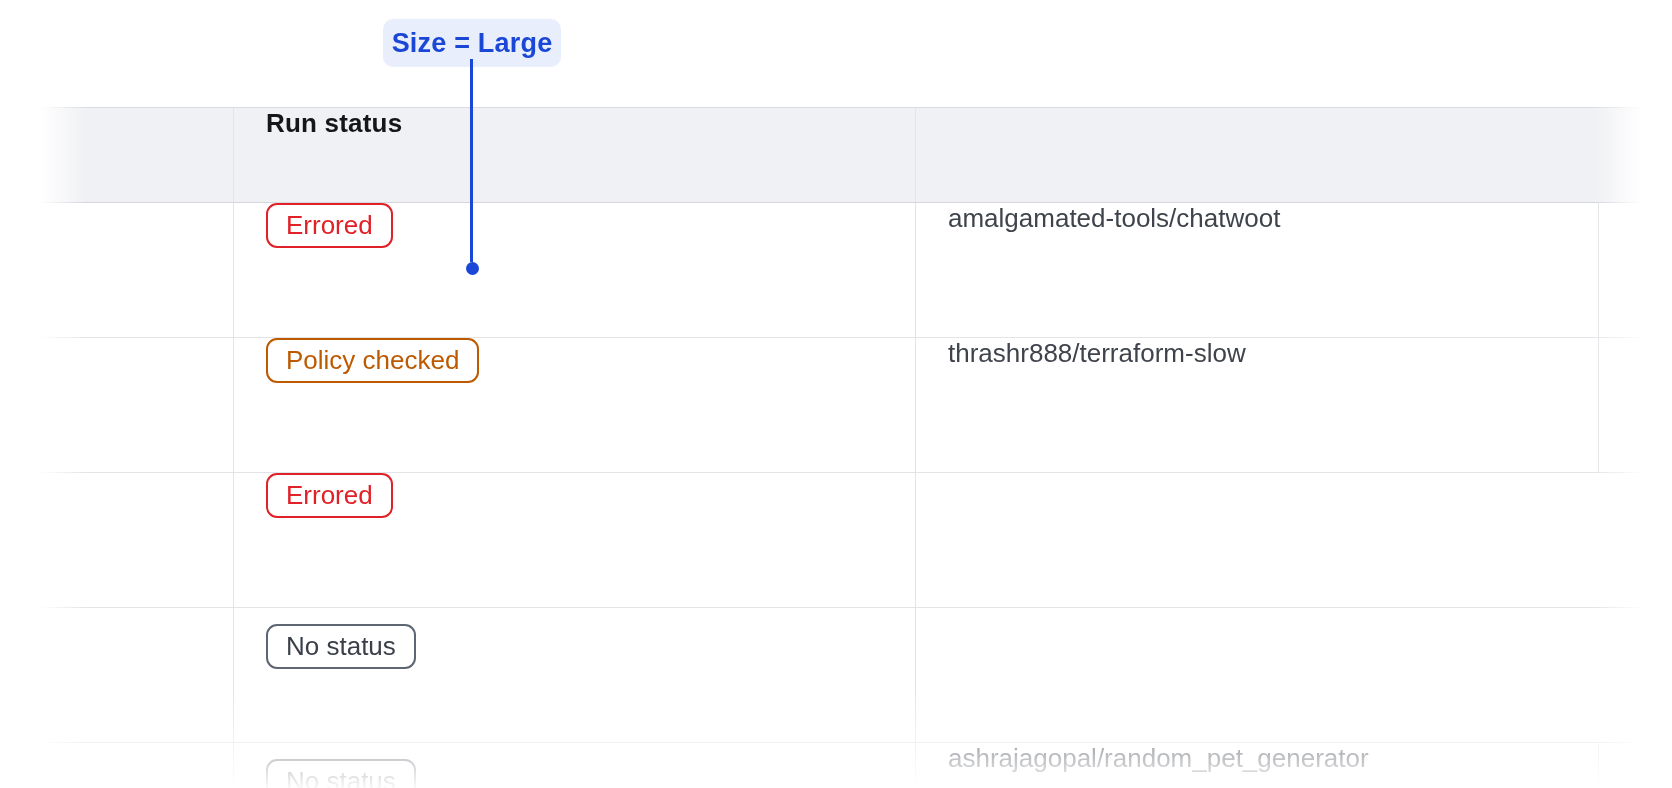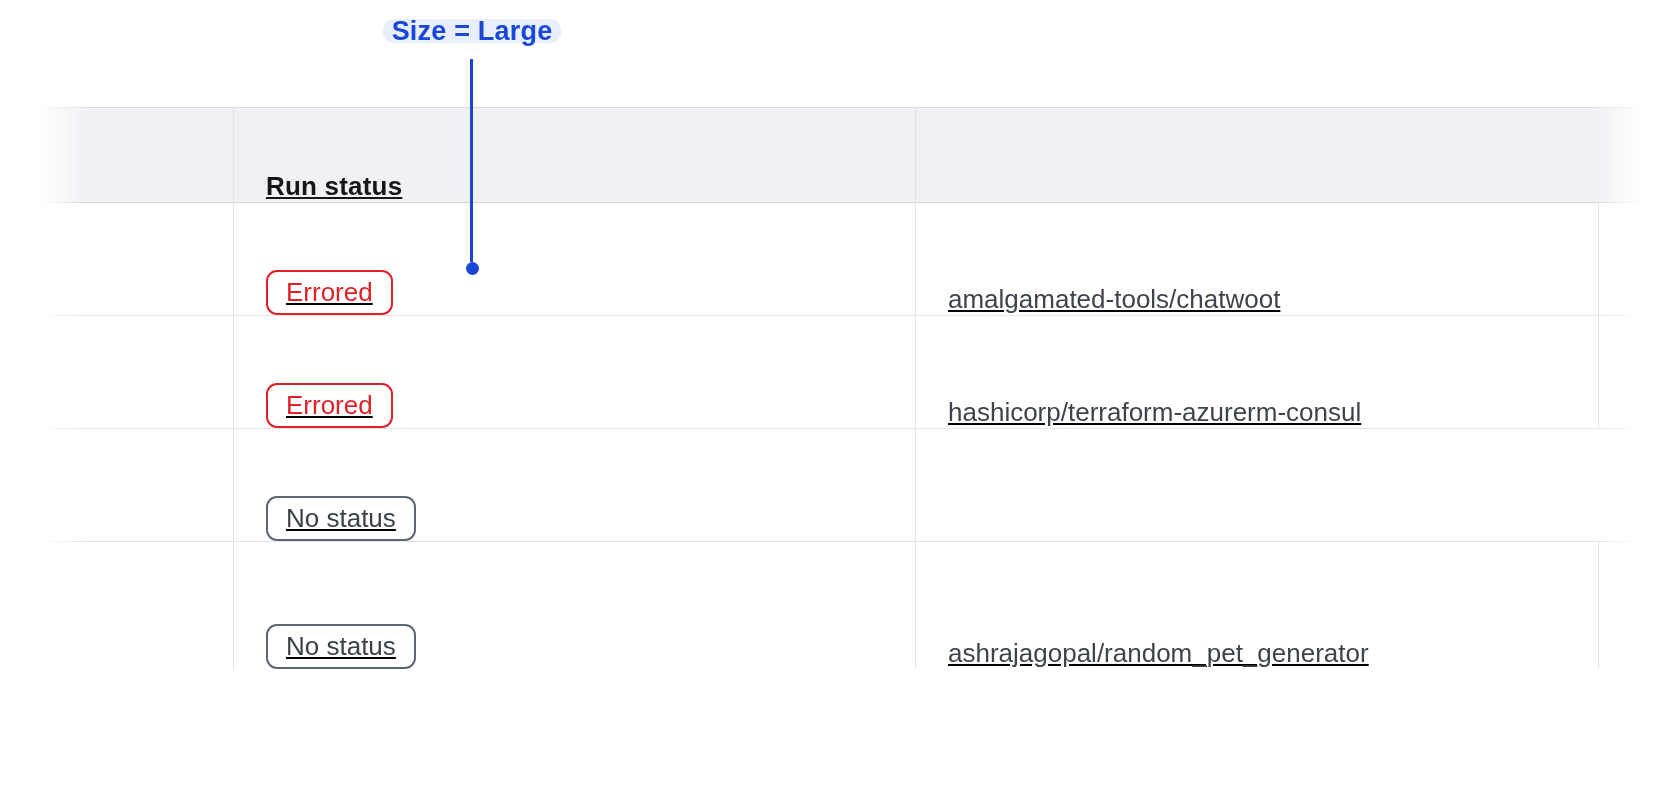--- a/index.html
+++ b/index.html
@@ -20,23 +20,23 @@
   html,body{width:1672px;height:788px;overflow:hidden;background:#ffffff;
     font-family:"Liberation Sans","DejaVu Sans",sans-serif;}
   .stage{position:relative;width:1672px;height:788px;background:#fff;}
 
   
   .table{position:absolute;left:40px;top:107px;width:1620px;z-index:1;}
   .trow{display:grid;grid-template-columns:193px 682px 683px 62px;}
   .trow.header{height:96px;background:var(--header-bg);
     border-top:1px solid var(--table-top-border);
     border-bottom:1px solid var(--header-divider);}
-  .trow.body{height:113px;border-bottom:1px solid var(--divider);background:#fff;}
+  .trow.body{height:135px;border-bottom:1px solid var(--divider);background:#fff;}
   .trow.body.last{border-bottom:none;height:127px;}
-  .cell{display:flex;align-items:flex-end;padding-left:32px;overflow:hidden;text-decoration:underline;}
+  .cell{display:flex;align-items:flex-start;padding-left:32px;overflow:hidden;}
   .cell.v{border-left:1px solid var(--divider);}
   .header .cell{font-size:26px;font-weight:700;color:var(--text-primary);letter-spacing:.2px;}
   .repo{font-size:26px;color:var(--text-body);white-space:nowrap;}
 
   
   .badge{display:inline-flex;align-items:center;height:45px;padding:0 18px;
     border:2px solid;border-radius:11px;font-size:26px;font-weight:500;
     white-space:nowrap;background:#fff;}
   .badge.critical{color:var(--critical);border-color:var(--critical);}
   .badge.warning{color:var(--warning);border-color:var(--warning);}
@@ -45,21 +45,21 @@
   
   .fade{position:absolute;pointer-events:none;z-index:5;}
   .fade-left{left:40px;top:107px;width:46px;height:681px;
     background:linear-gradient(90deg,#ffffff 0%,rgba(255,255,255,0) 100%);}
   .fade-right{left:1594px;top:107px;width:78px;height:681px;
     background:linear-gradient(90deg,rgba(255,255,255,0) 0%,#ffffff 62%,#ffffff 100%);}
   .fade-bottom{left:0;top:690px;width:1672px;height:98px;
     background:linear-gradient(180deg,rgba(255,255,255,0) 0%,rgba(255,255,255,0.96) 100%);}
 
   
-  .callout{position:absolute;left:383px;top:19px;width:178px;height:24px;z-index:10;
+  .callout{position:absolute;left:383px;top:19px;width:178px;height:48px;z-index:10;
     display:flex;align-items:center;justify-content:center;border-radius:10px;
     background:var(--annotation-bg);color:var(--annotation-blue);
     font-size:27px;font-weight:600;letter-spacing:.2px;}
   .pointer-line{position:absolute;left:470px;top:59px;width:3px;height:203px;
     background:var(--annotation-blue);z-index:10;}
   .pointer-dot{position:absolute;left:466px;top:262px;width:13px;height:13px;
     border-radius:50%;background:var(--annotation-blue);z-index:10;}
 </style>
 </head>
 <body>
@@ -80,28 +80,35 @@
       <div class="cell"></div>
       <div class="cell v">
         <span class="badge critical">Errored</span>
       </div>
       <div class="cell v">
         <span class="repo">amalgamated-tools/chatwoot</span>
       </div>
       <div class="cell v"></div>
     </div>
 
+    <div class="trow body">
+      <div class="cell"></div>
+      <div class="cell v">
+        <span class="badge warning">Policy checked</span>
+      </div>
+      <div class="cell v">
+        <span class="repo">thrashr888/terraform-slow</span>
+      </div>
+      <div class="cell v"></div>
+    </div>
 
     <div class="trow body">
       <div class="cell"></div>
       <div class="cell v">
         <span class="badge critical">Errored</span>
-      </div>
-      <div class="cell v">
-        <span class="repo">hashicorp/terraform-azurerm-consul</span>
       </div>
       <div class="cell v"></div>
     </div>
 
     <div class="trow body">
       <div class="cell"></div>
       <div class="cell v">
         <span class="badge neutral">No status</span>
       </div>
       <div class="cell v"></div>

